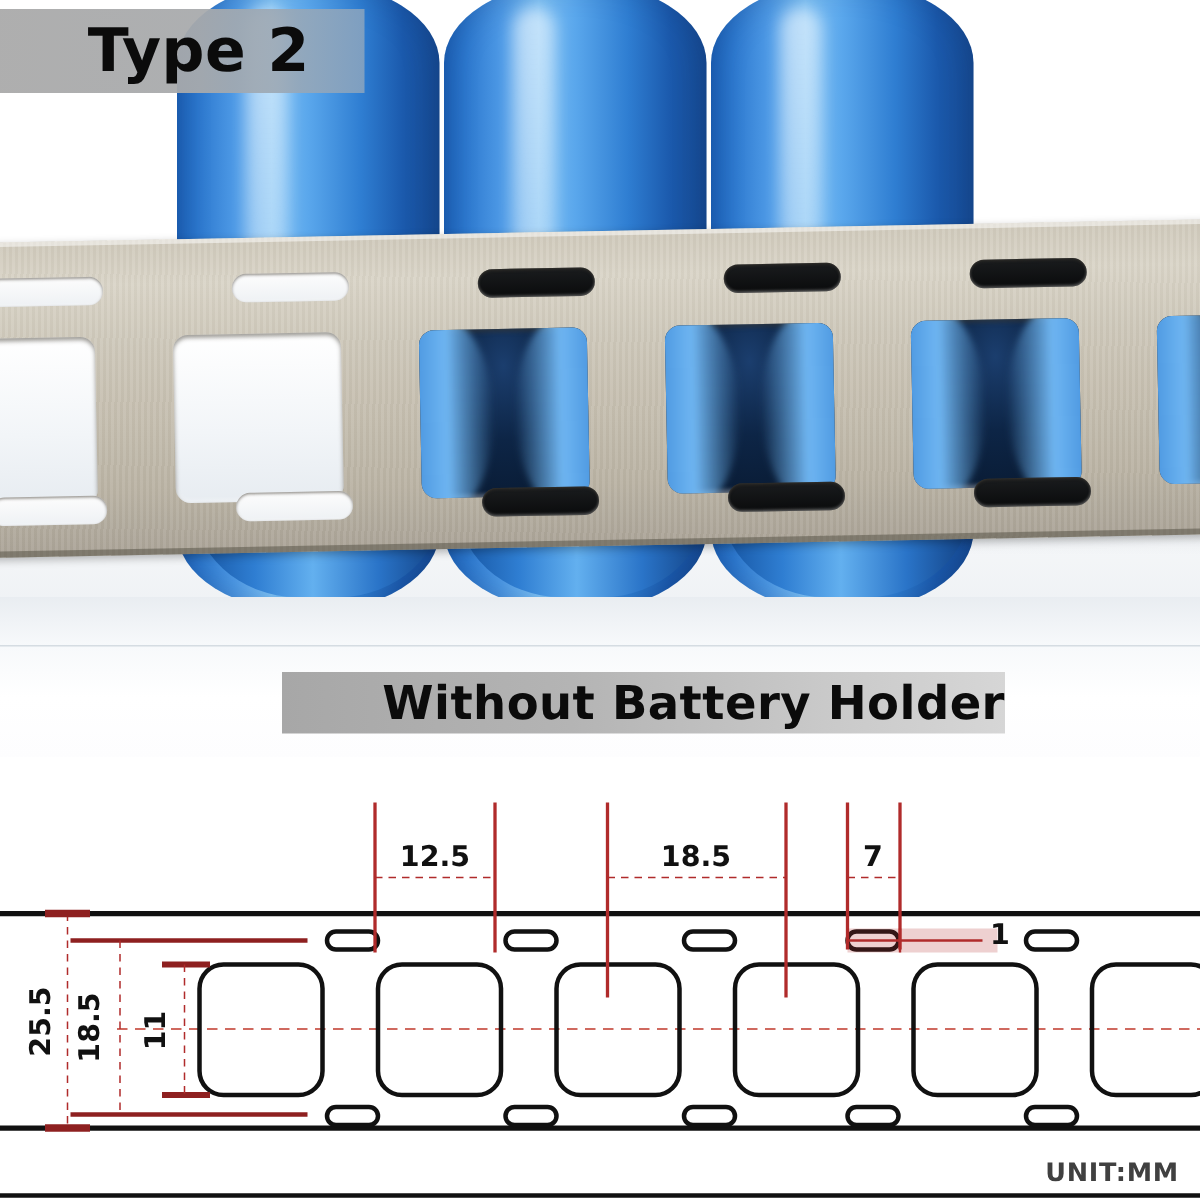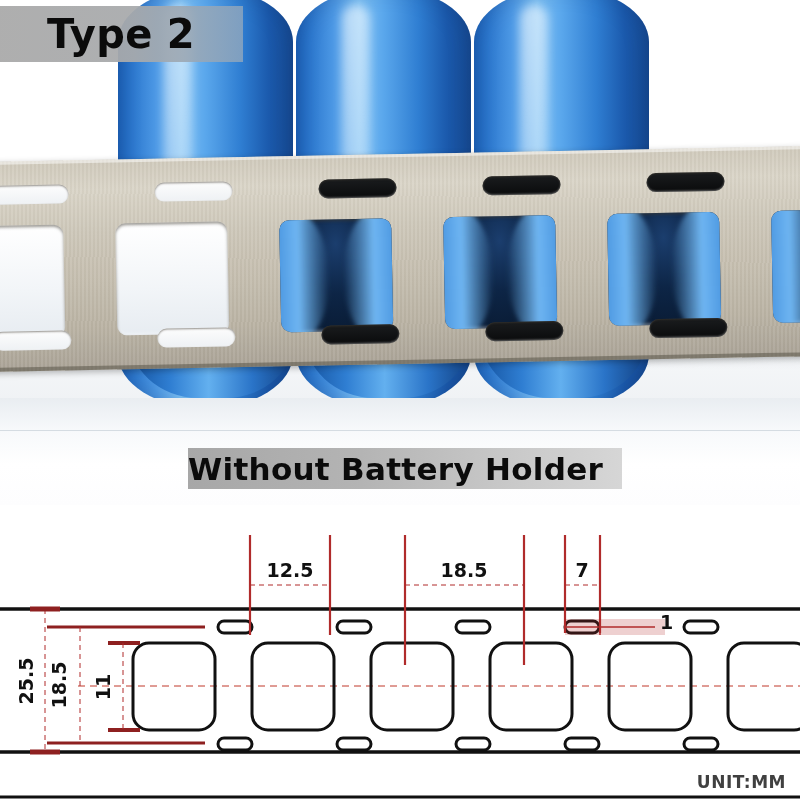--- a/index.html
+++ b/index.html
@@ -92,25 +92,25 @@
 
   
   .slot{position:absolute;width:78px;height:19px;border-radius:10px;
      box-shadow:inset 0 1px 2px rgba(60,55,45,.55), inset 0 -1px 2px rgba(255,255,255,.35);}
   .slot.light{background:linear-gradient(180deg,#fdfdfd,#eef1f4);}
   .slot.dark{background:linear-gradient(180deg,#1a1c1e,#0a0b0c);}
   .st{top:24px;} .sb{top:170px;}
   .s1{left:6px;} .s2{left:170px;} .s3{left:334px;} .s4{left:498px;} .s5{left:662px;}
 
   
-  .banner{position:absolute;display:flex;align-items:center;justify-content:flex-start;
-     color:#0b0b0b;font-weight:bold;letter-spacing:.3px;}
+  .banner{position:absolute;display:flex;align-items:center;justify-content:flex-end;
+     color:#0b0b0b;font-weight:bold;letter-spacing:.3px;padding-left:48px;}
   .banner-type{left:0;top:6px;width:243px;height:56px;
      background:linear-gradient(90deg,rgba(170,170,170,.95) 0%,rgba(168,170,172,.94) 55%,rgba(140,165,190,.85) 100%);
-     font-size:40px;justify-content:flex-start;padding-left:47px;box-sizing:border-box;}
+     font-size:40px;justify-content:center;padding-left:22px;box-sizing:border-box;}
   .banner-holder{left:188px;top:448px;width:434px;height:41px;
      background:linear-gradient(90deg,#a7a7a7 0%,#b4b4b4 40%,#c9c9c9 75%,#d6d6d6 100%);
      font-size:31px;}
 
   
   .draw{position:absolute;left:0;top:505px;width:800px;height:295px;background:#fff;}
   svg{display:block;}
   .unit{position:absolute;right:14px;bottom:8px;font-size:17px;font-weight:bold;color:#404040;
         letter-spacing:.5px;font-family:"DejaVu Sans",sans-serif;}
 </style>

